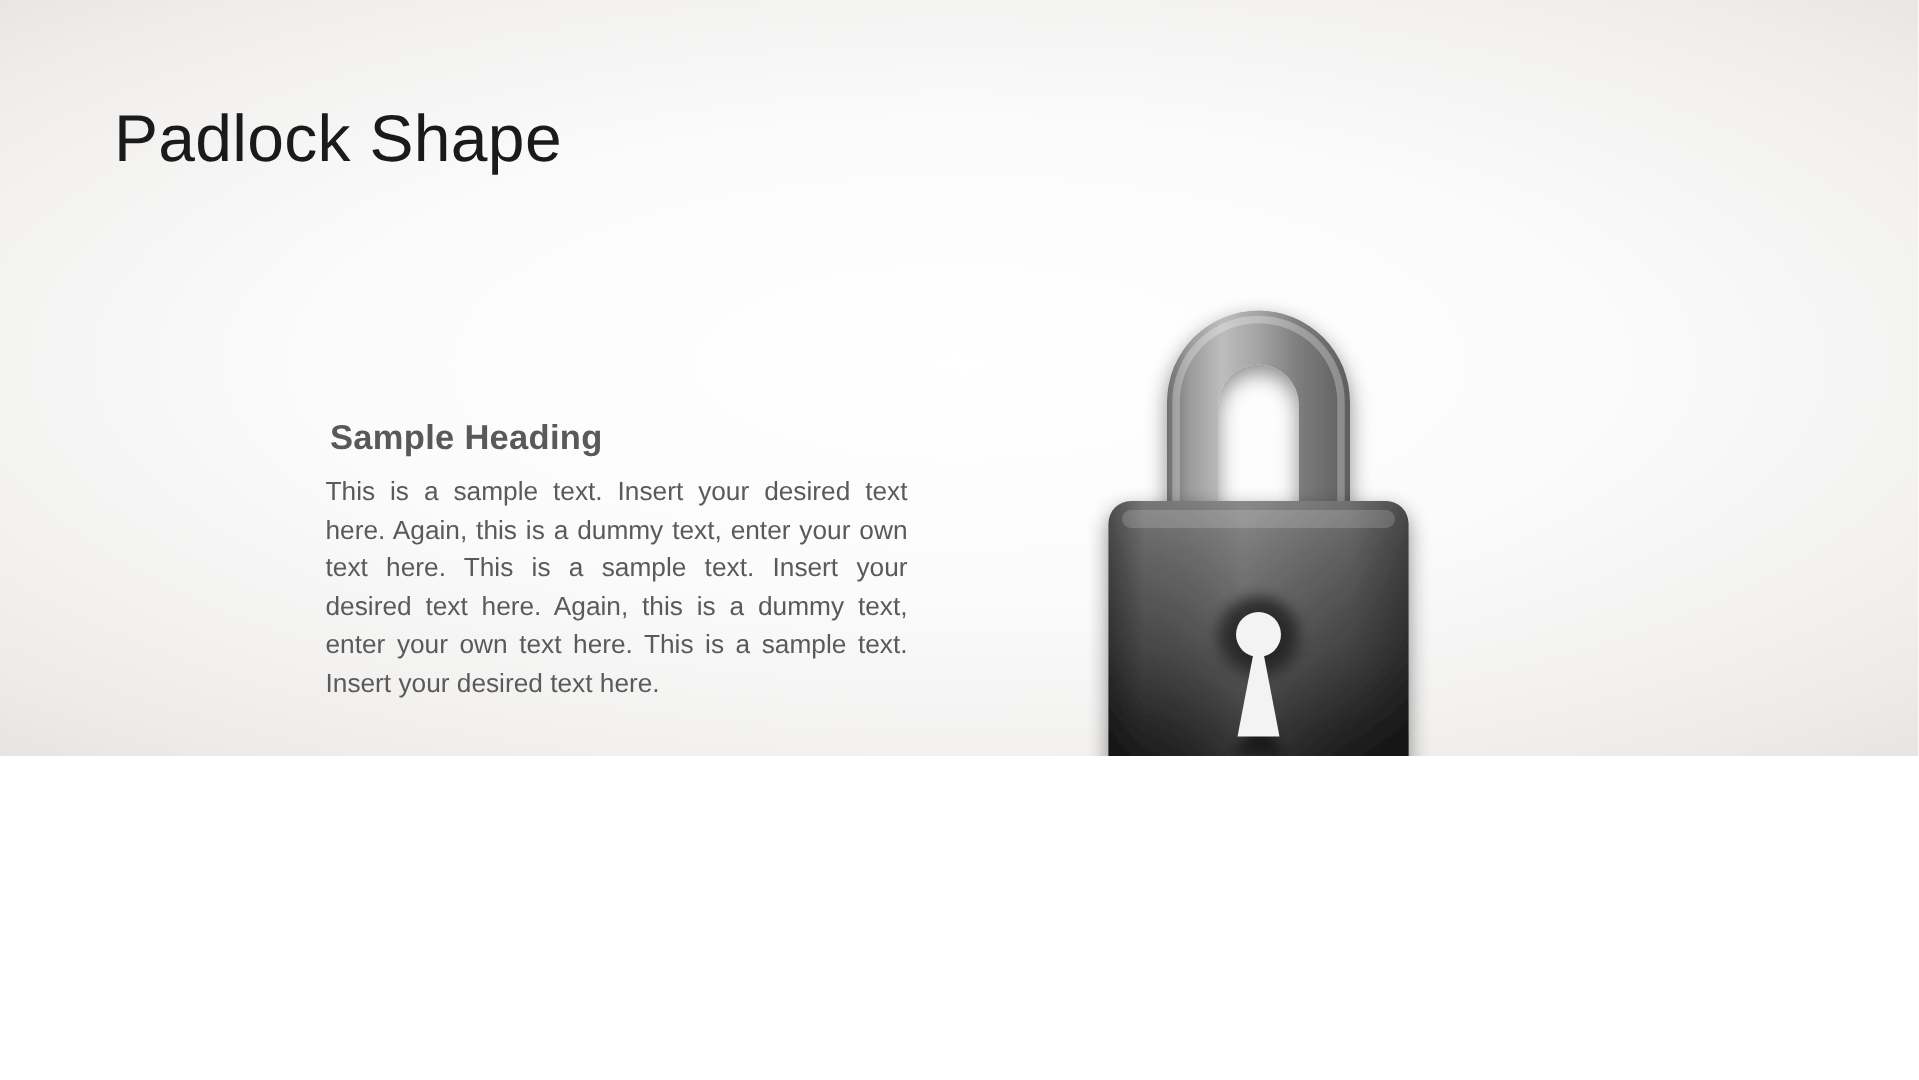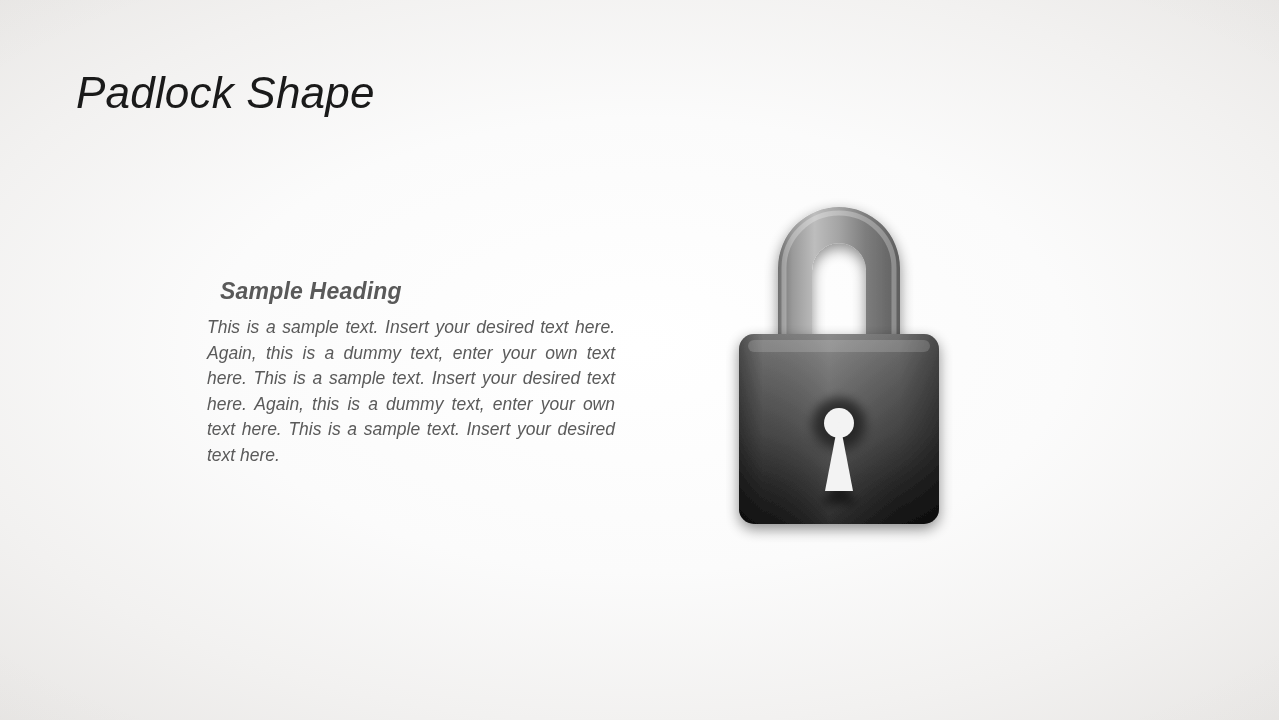--- a/index.html
+++ b/index.html
@@ -9,25 +9,24 @@
   body {
     width: 1279px;
     height: 720px;
     overflow: hidden;
     font-family: "Liberation Sans", sans-serif;
   }
 
   .slide {
     position: relative;
     width: 1279px;
-    height: 720px;
+    height: 504px;
     background:
       radial-gradient(ellipse 80% 75% at 50% 48%, #ffffff 0%, #fbfbfb 42%, #f2f1f0 70%, #e6e4e2 100%);
     overflow: hidden;
-    font-style: italic;
   }
 
   
   .slide::after {
     content: "";
     position: absolute;
     inset: 0;
     pointer-events: none;
     background:
       radial-gradient(ellipse 120% 110% at 50% 50%, rgba(255,255,255,0) 55%, rgba(120,115,110,0.13) 100%);
@@ -60,21 +59,21 @@
     color: #595959;
     margin: 0 0 10px 13px;
     letter-spacing: 0.2px;
   }
 
   .text-body {
     font-size: 17.5px;
     line-height: 25.6px;
     color: #5a5a5a;
     text-align: justify;
-    margin: 0;
+    margin: 10px;
   }
 
   
   .padlock {
     position: absolute;
     left: 726px;
     top: 188px;
     width: 270px;
     height: 355px;
     z-index: 2;

